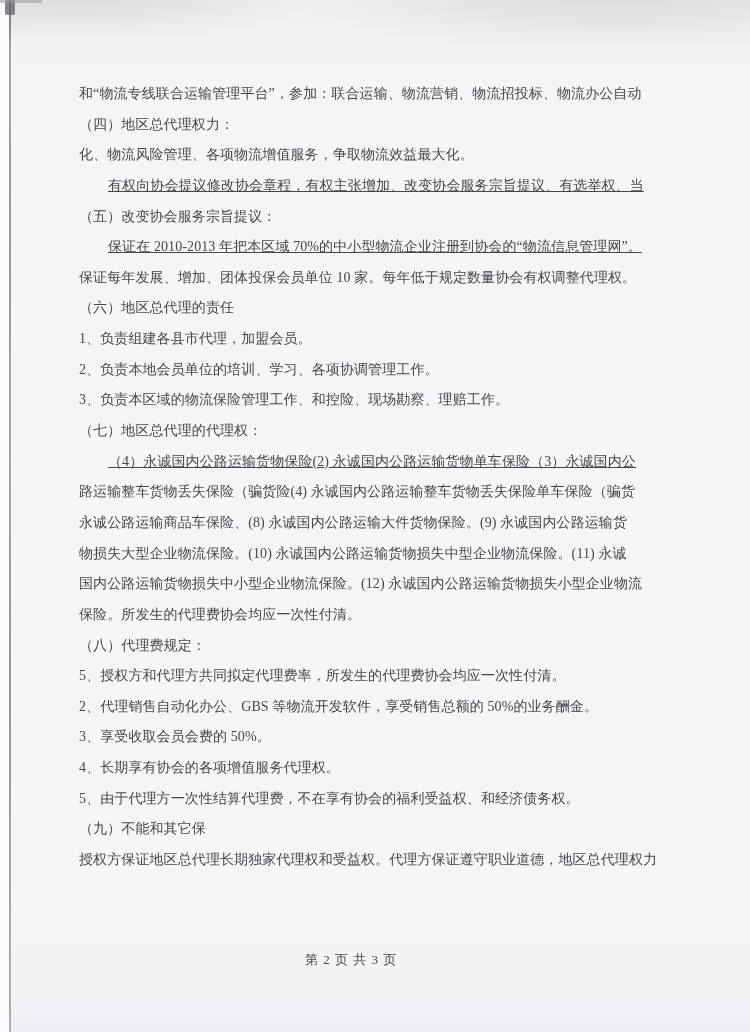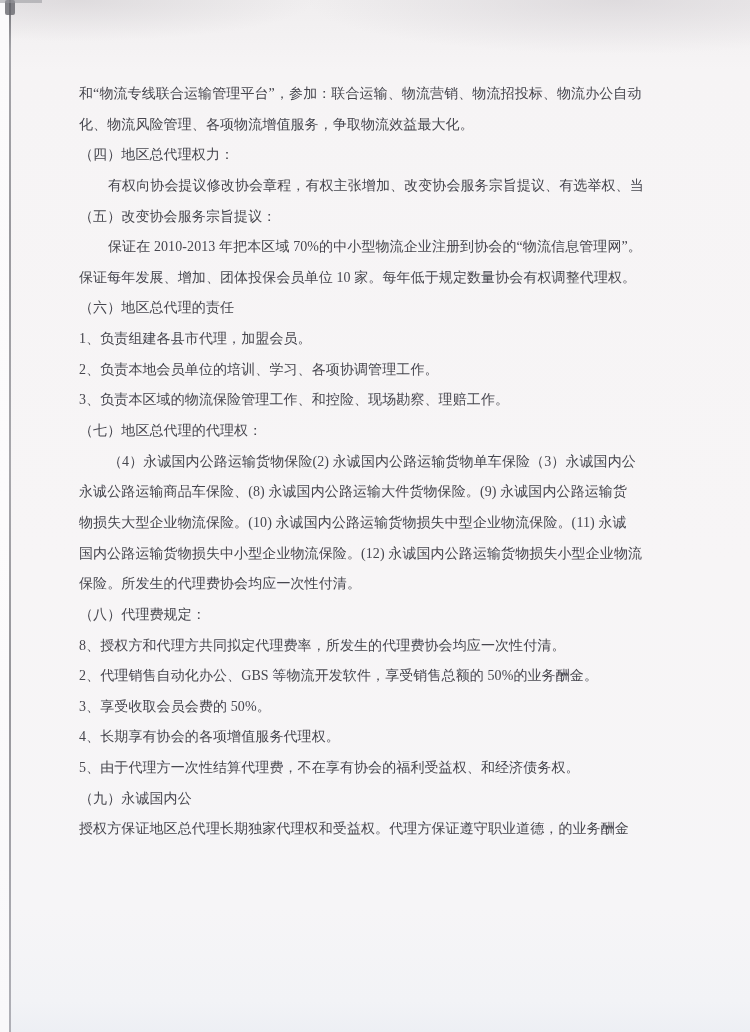--- a/index.html
+++ b/index.html
@@ -57,21 +57,21 @@
     left: 79px;
     top: 79px;
     width: 640px;
     font-size: 14px;
     line-height: 30.65px;
     color: var(--ink, #46464e);
     letter-spacing: 0.1px;
     white-space: nowrap;
   }
   .doc-text .line { height: 30.65px; }
-  .doc-text .line.indent { padding-left: 29px; }
+  .doc-text .line.indent { padding-left: 29px; text-decoration: underline; }
   .page-footer {
     position: absolute;
     left: 0; top: 951px;
     width: 702px;
     text-align: center;
     font-size: 13px;
     letter-spacing: 1px;
     color: var(--ink, #4a4a52);
   }
 </style>
@@ -79,39 +79,41 @@
 <body>
 
 <div class="page">
   <div class="left-strip"></div>
   <div class="edge-line"></div>
   <div class="corner-mark"></div>
   <div class="top-sliver"></div>
 
   <div class="doc-text">
       <div class="line">和“物流专线联合运输管理平台”，参加：联合运输、物流营销、物流招投标、物流办公自动</div>
+      <div class="line">（四）地区总代理权力：</div>
       <div class="line">化、物流风险管理、各项物流增值服务，争取物流效益最大化。</div>
-      <div class="line">（四）地区总代理权力：</div>
       <div class="line indent">有权向协会提议修改协会章程，有权主张增加、改变协会服务宗旨提议、有选举权、当</div>
       <div class="line">（五）改变协会服务宗旨提议：</div>
       <div class="line indent">保证在 2010-2013 年把本区域 70%的中小型物流企业注册到协会的“物流信息管理网”。</div>
       <div class="line">保证每年发展、增加、团体投保会员单位 10 家。每年低于规定数量协会有权调整代理权。</div>
       <div class="line">（六）地区总代理的责任</div>
       <div class="line">1、负责组建各县市代理，加盟会员。</div>
       <div class="line">2、负责本地会员单位的培训、学习、各项协调管理工作。</div>
       <div class="line">3、负责本区域的物流保险管理工作、和控险、现场勘察、理赔工作。</div>
       <div class="line">（七）地区总代理的代理权：</div>
       <div class="line indent">（4）永诚国内公路运输货物保险(2) 永诚国内公路运输货物单车保险（3）永诚国内公</div>
+      <div class="line">路运输整车货物丢失保险（骗货险(4) 永诚国内公路运输整车货物丢失保险单车保险（骗货</div>
       <div class="line">永诚公路运输商品车保险、(8) 永诚国内公路运输大件货物保险。(9) 永诚国内公路运输货</div>
       <div class="line">物损失大型企业物流保险。(10) 永诚国内公路运输货物损失中型企业物流保险。(11) 永诚</div>
       <div class="line">国内公路运输货物损失中小型企业物流保险。(12) 永诚国内公路运输货物损失小型企业物流</div>
       <div class="line">保险。所发生的代理费协会均应一次性付清。</div>
       <div class="line">（八）代理费规定：</div>
-      <div class="line">8、授权方和代理方共同拟定代理费率，所发生的代理费协会均应一次性付清。</div>
+      <div class="line">5、授权方和代理方共同拟定代理费率，所发生的代理费协会均应一次性付清。</div>
       <div class="line">2、代理销售自动化办公、GBS 等物流开发软件，享受销售总额的 50%的业务酬金。</div>
       <div class="line">3、享受收取会员会费的 50%。</div>
       <div class="line">4、长期享有协会的各项增值服务代理权。</div>
       <div class="line">5、由于代理方一次性结算代理费，不在享有协会的福利受益权、和经济债务权。</div>
-      <div class="line">（九）永诚国内公</div>
-      <div class="line">授权方保证地区总代理长期独家代理权和受益权。代理方保证遵守职业道德，的业务酬金</div>
+      <div class="line">（九）不能和其它保</div>
+      <div class="line">授权方保证地区总代理长期独家代理权和受益权。代理方保证遵守职业道德，地区总代理权力</div>
     </div>
 
+  <div class="page-footer">第 2 页 共 3 页</div>
 </div>
 
 </body></html>

